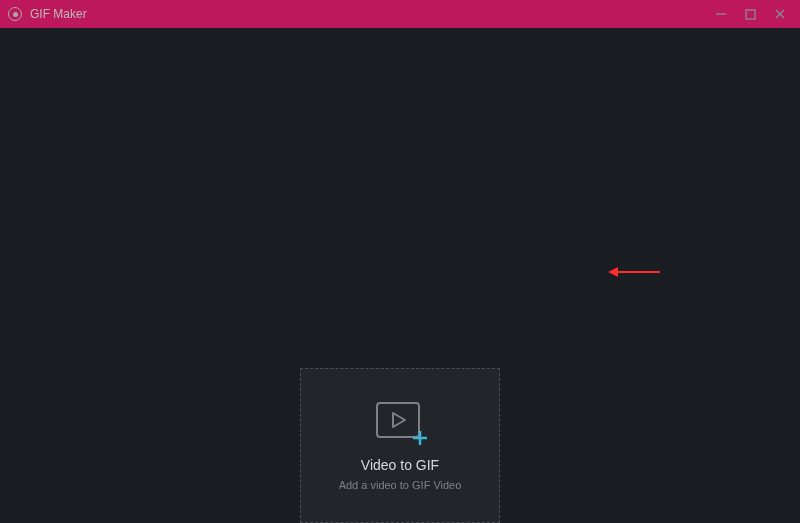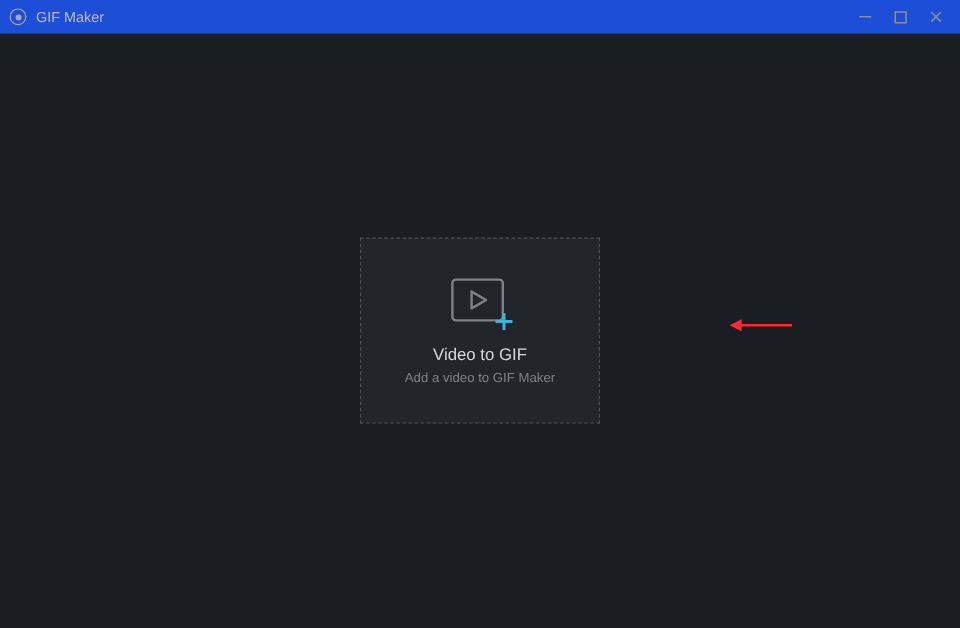--- a/index.html
+++ b/index.html
@@ -6,21 +6,21 @@
     body {
       width: 800px;
       height: 523px;
       background: #1a1d21;
       font-family: -apple-system, BlinkMacSystemFont, "Segoe UI", Arial, sans-serif;
       overflow: hidden;
       position: relative;
     }
     .titlebar {
       height: 28px;
-      background: #1d4ed8;
+      background: #be185d;
       display: flex;
       align-items: center;
       padding: 0 8px;
     }
     .app-icon {
       width: 14px;
       height: 14px;
       border: 1.5px solid #aaa;
       border-radius: 50%;
       display: flex;
@@ -53,21 +53,21 @@
       cursor: pointer;
       display: flex;
       align-items: center;
       justify-content: center;
     }
     .win-ctrl svg { display: block; }
     .content {
       position: absolute;
       top: 28px; left: 0; right: 0; bottom: 0;
       display: flex;
-      align-items: center;
+      align-items: flex-end;
       justify-content: center;
       gap: 45px;
     }
     .card {
       width: 200px;
       height: 155px;
       border: 1px dashed #4a4d52;
       background: #22262b;
       display: flex;
       flex-direction: column;
@@ -141,21 +141,21 @@
   <div class="card">
     <div class="card-icon">
       <svg width="54" height="44" viewBox="0 0 54 44">
         <rect x="2" y="2" width="42" height="34" rx="3" fill="none" stroke="#7e8287" stroke-width="2"></rect>
         <polygon points="18,12 18,26 30,19" fill="none" stroke="#7e8287" stroke-width="2" stroke-linejoin="round"></polygon>
         <line x1="38" y1="37" x2="52" y2="37" stroke="#3fb4d9" stroke-width="2.5"></line>
         <line x1="45" y1="30" x2="45" y2="44" stroke="#3fb4d9" stroke-width="2.5"></line>
       </svg>
     </div>
     <div class="card-title">Video to GIF</div>
-    <div class="card-desc">Add a video to GIF Maker</div>
+    <div class="card-desc">Add a video to GIF Video</div>
   </div>
 
 
 </div>
 
 <div class="arrow-annotation">
   <svg width="52" height="12" viewBox="0 0 52 12">
     <line x1="52" y1="6" x2="6" y2="6" stroke="#ff2a2a" stroke-width="2"></line>
     <polygon points="0,6 10,1 10,11" fill="#ff2a2a"></polygon>
   </svg>

